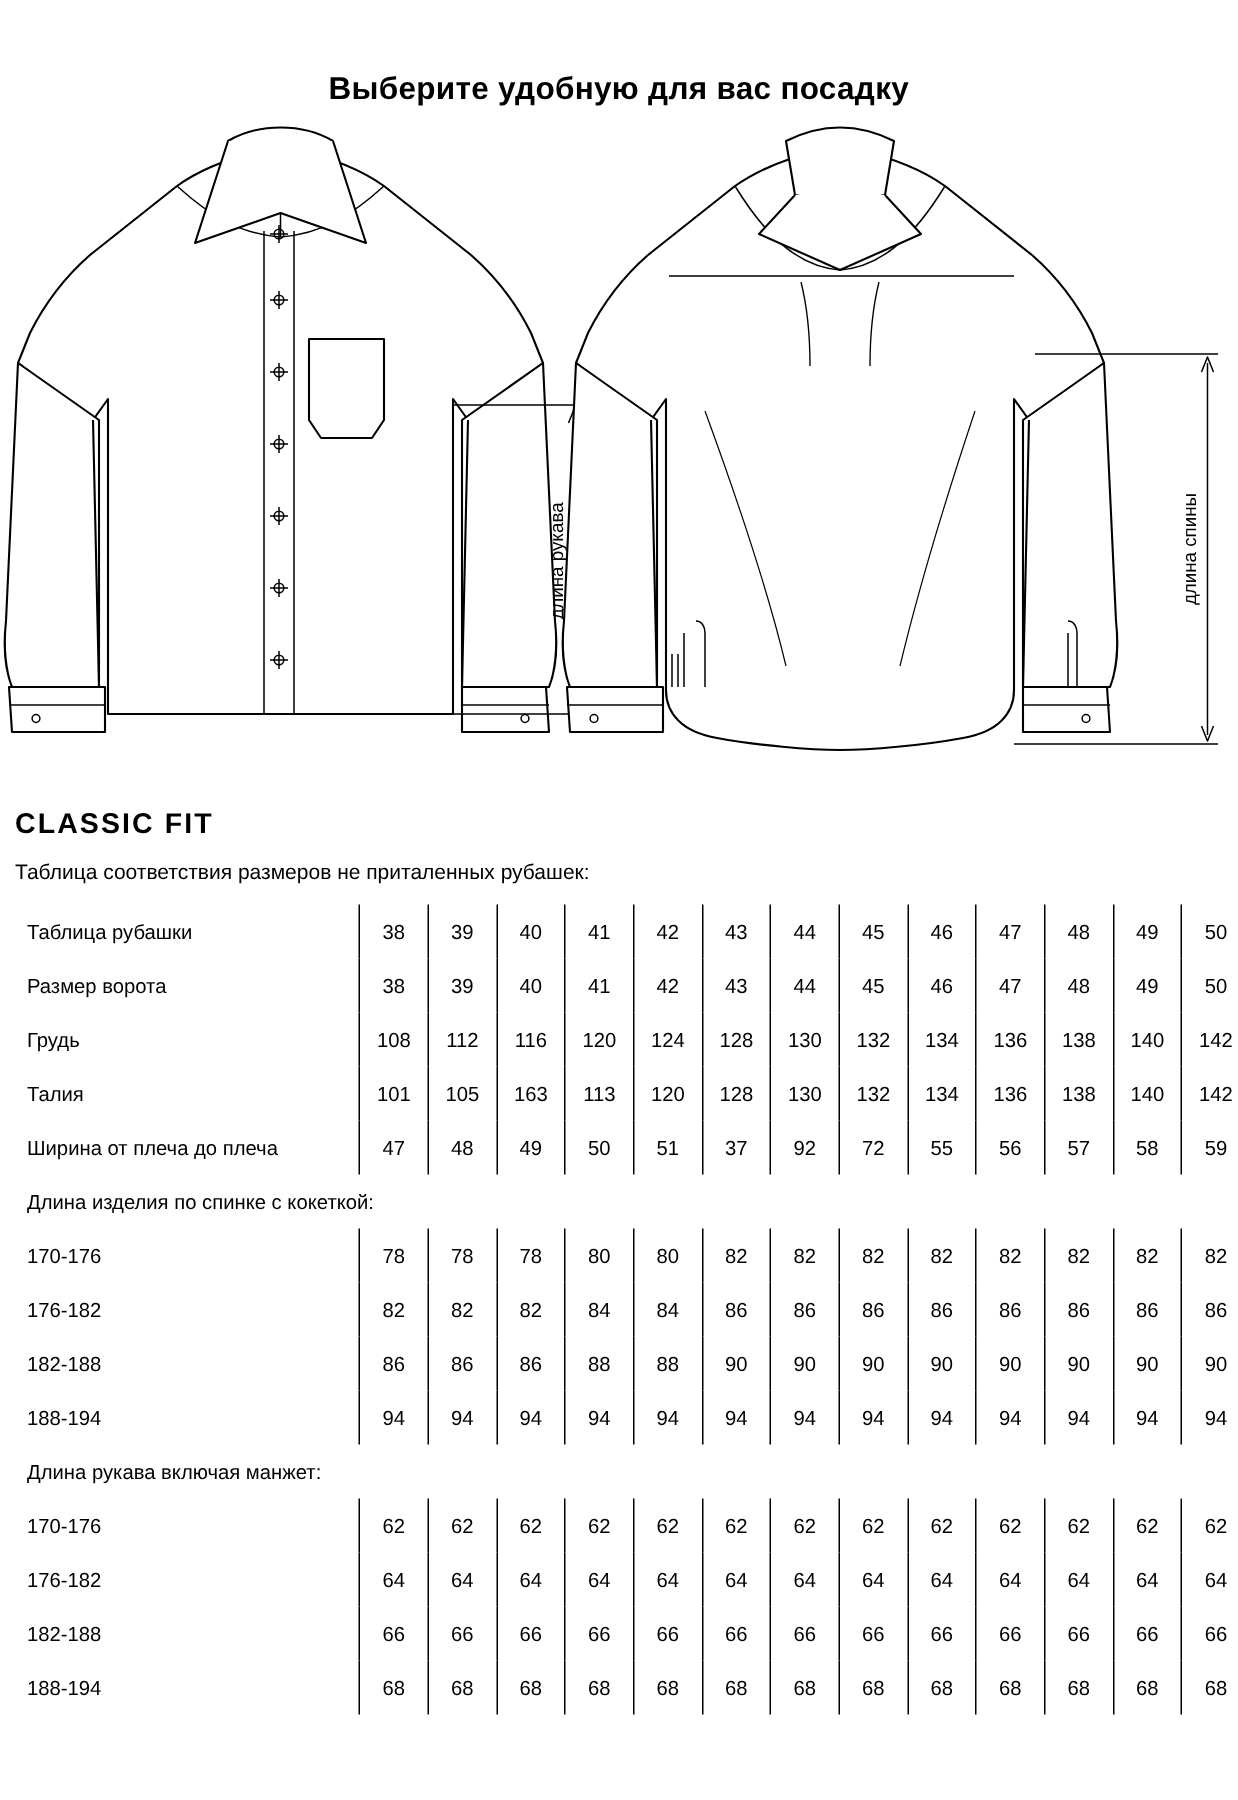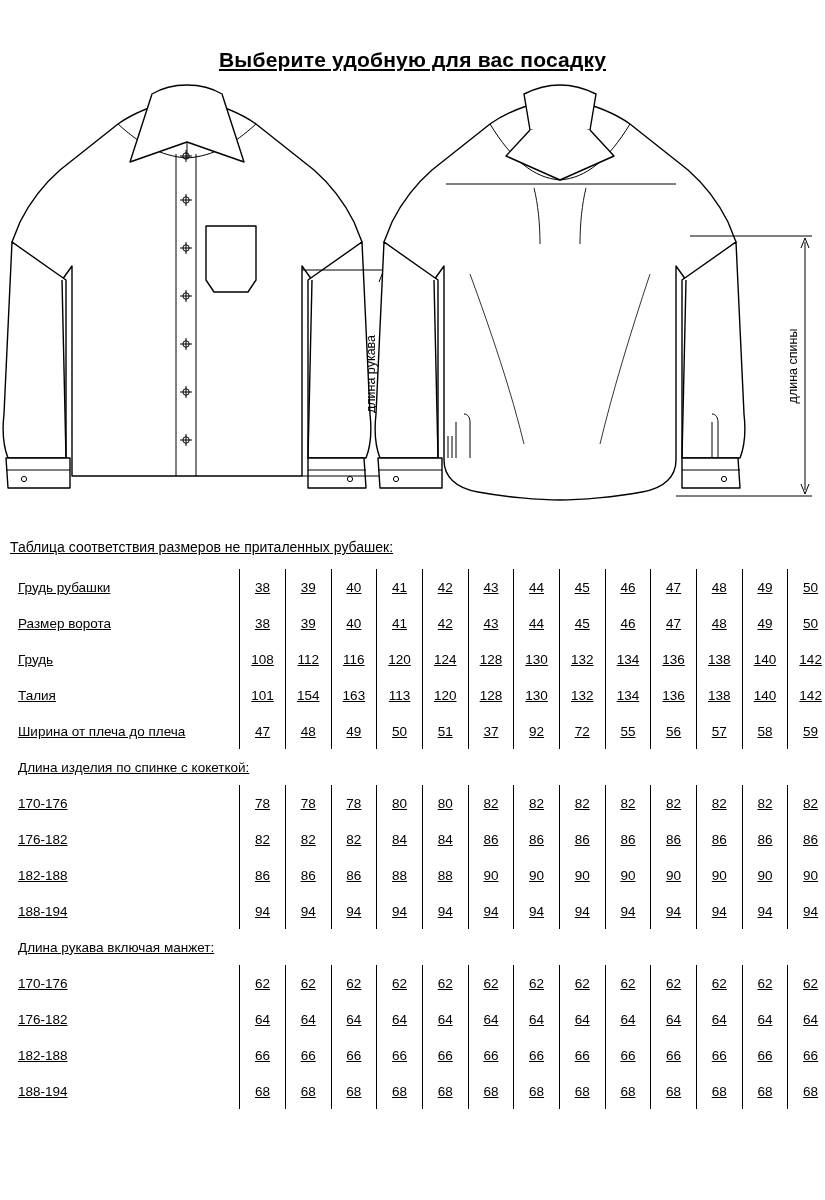--- a/index.html
+++ b/index.html
@@ -11,21 +11,20 @@
     width: 825px;
     height: 1200px;
     font-family: "Liberation Sans", sans-serif;
     color: #000;
     overflow: hidden;
   }
   .page {
     position: relative;
     width: 825px;
     height: 1028px;
-    text-decoration: underline;
   }
 
   
   .main-title {
     text-align: center;
     font-size: 21px;
     font-weight: bold;
     margin: 0;
     padding-top: 48px;
     letter-spacing: 0.2px;
@@ -228,27 +227,28 @@
             <path d="M801,164 L805,154 L809,164"></path>
             <path d="M801,400 L805,410 L809,400"></path>
           </g>
         </g>
         <text x="797" y="282" transform="rotate(-90 797 282)" text-anchor="middle" font-family="Liberation Sans, sans-serif" font-size="12.5" fill="#000" stroke="none">длина спины</text>
       </g>
     </svg>
   </div>
 
   <div class="fit-section">
+    <div class="fit-title">CLASSIC FIT</div>
     <div class="fit-sub">Таблица соответствия размеров не приталенных рубашек:</div>
 
     <table class="size-table">
       <tbody>
 
         <tr>
-          <td class="rowlabel">Грудь рубашки</td>
+          <td class="rowlabel">Таблица рубашки</td>
           <td class="val">38</td>
           <td class="val">39</td>
           <td class="val">40</td>
           <td class="val">41</td>
           <td class="val">42</td>
           <td class="val">43</td>
           <td class="val">44</td>
           <td class="val">45</td>
           <td class="val">46</td>
           <td class="val">47</td>
@@ -284,21 +284,21 @@
           <td class="val">132</td>
           <td class="val">134</td>
           <td class="val">136</td>
           <td class="val">138</td>
           <td class="val">140</td>
           <td class="val">142</td>
         </tr>
         <tr>
           <td class="rowlabel">Талия</td>
           <td class="val">101</td>
-          <td class="val">154</td>
+          <td class="val">105</td>
           <td class="val">163</td>
           <td class="val">113</td>
           <td class="val">120</td>
           <td class="val">128</td>
           <td class="val">130</td>
           <td class="val">132</td>
           <td class="val">134</td>
           <td class="val">136</td>
           <td class="val">138</td>
           <td class="val">140</td>

